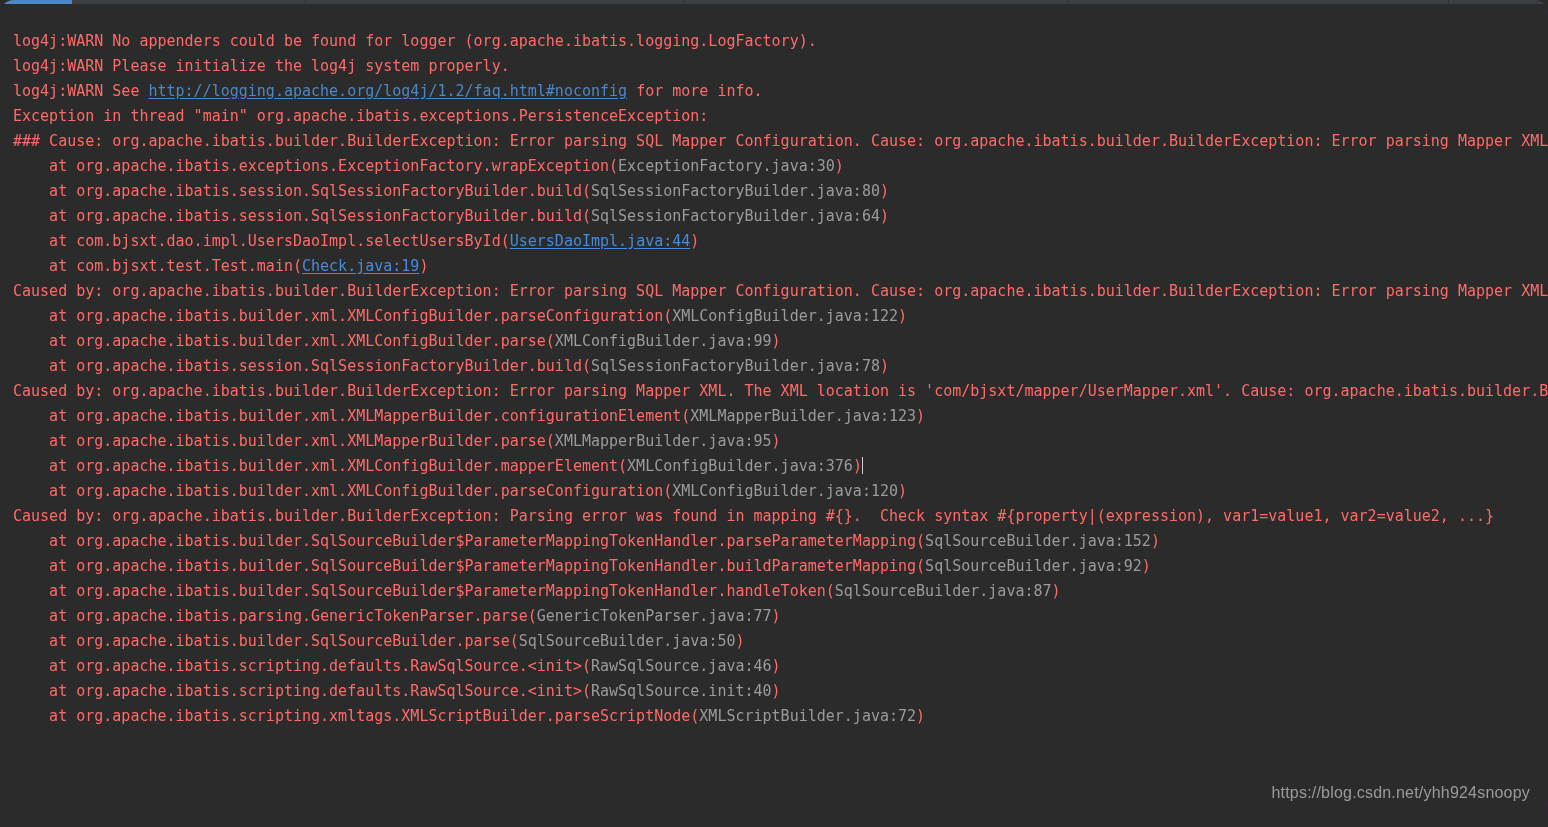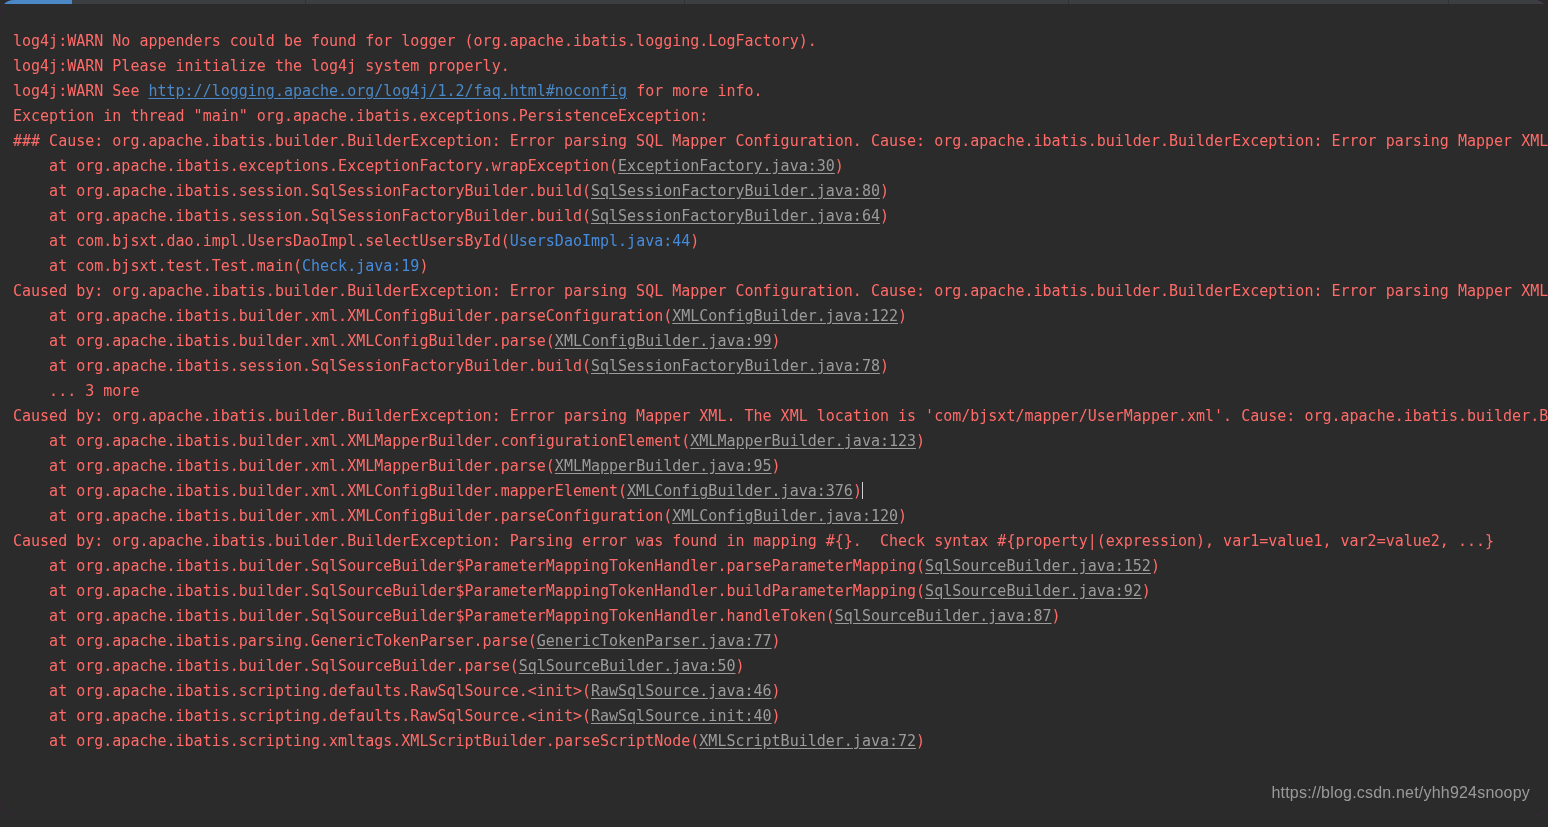--- a/index.html
+++ b/index.html
@@ -77,27 +77,27 @@
     color: #a9b7c6;
     padding-left: 0;
   }
 
   
   .err { color: #ff6b68; }
 
   
   .link-lib {
     color: #9b9b9b;
-    text-decoration: underline;
     text-underline-offset: 2px;
     cursor: pointer;
   }
   
   .link-src {
     color: #468bdc;
+    text-decoration: underline;
     text-underline-offset: 2px;
     cursor: pointer;
   }
   .link-url {
     color: #4a88c7;
     text-decoration: underline;
     text-underline-offset: 2px;
     cursor: pointer;
   }
 
@@ -152,21 +152,20 @@
         <div class="console-line"><span class="err">### Cause: org.apache.ibatis.builder.BuilderException: Error parsing SQL Mapper Configuration. Cause: org.apache.ibatis.builder.BuilderException: Error parsing Mapper XML.</span></div>
         <div class="console-line"><span class="err">    at org.apache.ibatis.exceptions.ExceptionFactory.wrapException(</span><span class="link-lib">ExceptionFactory.java:30</span><span class="err">)</span></div>
         <div class="console-line"><span class="err">    at org.apache.ibatis.session.SqlSessionFactoryBuilder.build(</span><span class="link-lib">SqlSessionFactoryBuilder.java:80</span><span class="err">)</span></div>
         <div class="console-line"><span class="err">    at org.apache.ibatis.session.SqlSessionFactoryBuilder.build(</span><span class="link-lib">SqlSessionFactoryBuilder.java:64</span><span class="err">)</span></div>
         <div class="console-line"><span class="err">    at com.bjsxt.dao.impl.UsersDaoImpl.selectUsersById(</span><span class="link-src">UsersDaoImpl.java:44</span><span class="err">)</span></div>
         <div class="console-line"><span class="err">    at com.bjsxt.test.Test.main(</span><span class="link-src">Check.java:19</span><span class="err">)</span></div>
         <div class="console-line"><span class="err">Caused by: org.apache.ibatis.builder.BuilderException: Error parsing SQL Mapper Configuration. Cause: org.apache.ibatis.builder.BuilderException: Error parsing Mapper XML.</span></div>
         <div class="console-line"><span class="err">    at org.apache.ibatis.builder.xml.XMLConfigBuilder.parseConfiguration(</span><span class="link-lib">XMLConfigBuilder.java:122</span><span class="err">)</span></div>
         <div class="console-line"><span class="err">    at org.apache.ibatis.builder.xml.XMLConfigBuilder.parse(</span><span class="link-lib">XMLConfigBuilder.java:99</span><span class="err">)</span></div>
         <div class="console-line"><span class="err">    at org.apache.ibatis.session.SqlSessionFactoryBuilder.build(</span><span class="link-lib">SqlSessionFactoryBuilder.java:78</span><span class="err">)</span></div>
-        <div class="console-line"><span class="err">    ... 3 more</span></div>
         <div class="console-line"><span class="err">Caused by: org.apache.ibatis.builder.BuilderException: Error parsing Mapper XML. The XML location is 'com/bjsxt/mapper/UserMapper.xml'. Cause: org.apache.ibatis.builder.Bu</span></div>
         <div class="console-line"><span class="err">    at org.apache.ibatis.builder.xml.XMLMapperBuilder.configurationElement(</span><span class="link-lib">XMLMapperBuilder.java:123</span><span class="err">)</span></div>
         <div class="console-line"><span class="err">    at org.apache.ibatis.builder.xml.XMLMapperBuilder.parse(</span><span class="link-lib">XMLMapperBuilder.java:95</span><span class="err">)</span></div>
         <div class="console-line"><span class="err">    at org.apache.ibatis.builder.xml.XMLConfigBuilder.mapperElement(</span><span class="link-lib">XMLConfigBuilder.java:376</span><span class="err">)</span><span class="caret"></span></div>
         <div class="console-line"><span class="err">    at org.apache.ibatis.builder.xml.XMLConfigBuilder.parseConfiguration(</span><span class="link-lib">XMLConfigBuilder.java:120</span><span class="err">)</span></div>
         <div class="console-line"><span class="err">Caused by: org.apache.ibatis.builder.BuilderException: Parsing error was found in mapping #{}.  Check syntax #{property|(expression), var1=value1, var2=value2, ...}</span></div>
         <div class="console-line"><span class="err">    at org.apache.ibatis.builder.SqlSourceBuilder$ParameterMappingTokenHandler.parseParameterMapping(</span><span class="link-lib">SqlSourceBuilder.java:152</span><span class="err">)</span></div>
         <div class="console-line"><span class="err">    at org.apache.ibatis.builder.SqlSourceBuilder$ParameterMappingTokenHandler.buildParameterMapping(</span><span class="link-lib">SqlSourceBuilder.java:92</span><span class="err">)</span></div>
         <div class="console-line"><span class="err">    at org.apache.ibatis.builder.SqlSourceBuilder$ParameterMappingTokenHandler.handleToken(</span><span class="link-lib">SqlSourceBuilder.java:87</span><span class="err">)</span></div>
         <div class="console-line"><span class="err">    at org.apache.ibatis.parsing.GenericTokenParser.parse(</span><span class="link-lib">GenericTokenParser.java:77</span><span class="err">)</span></div>

